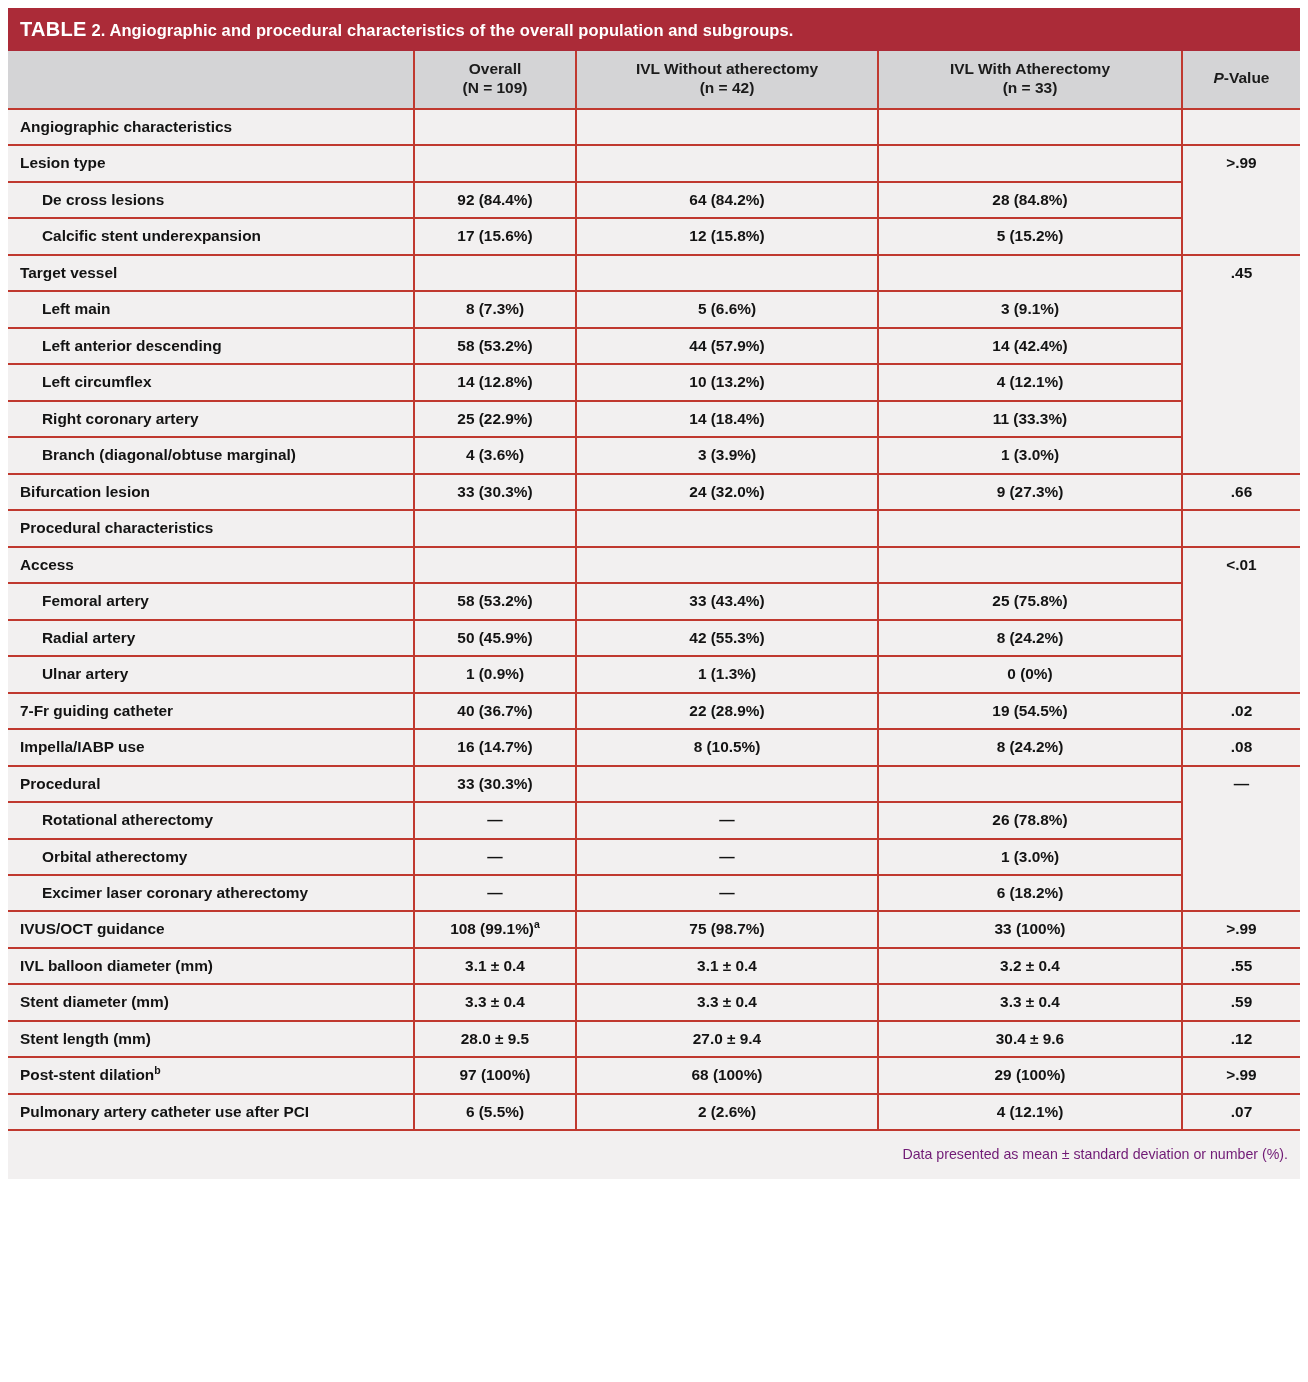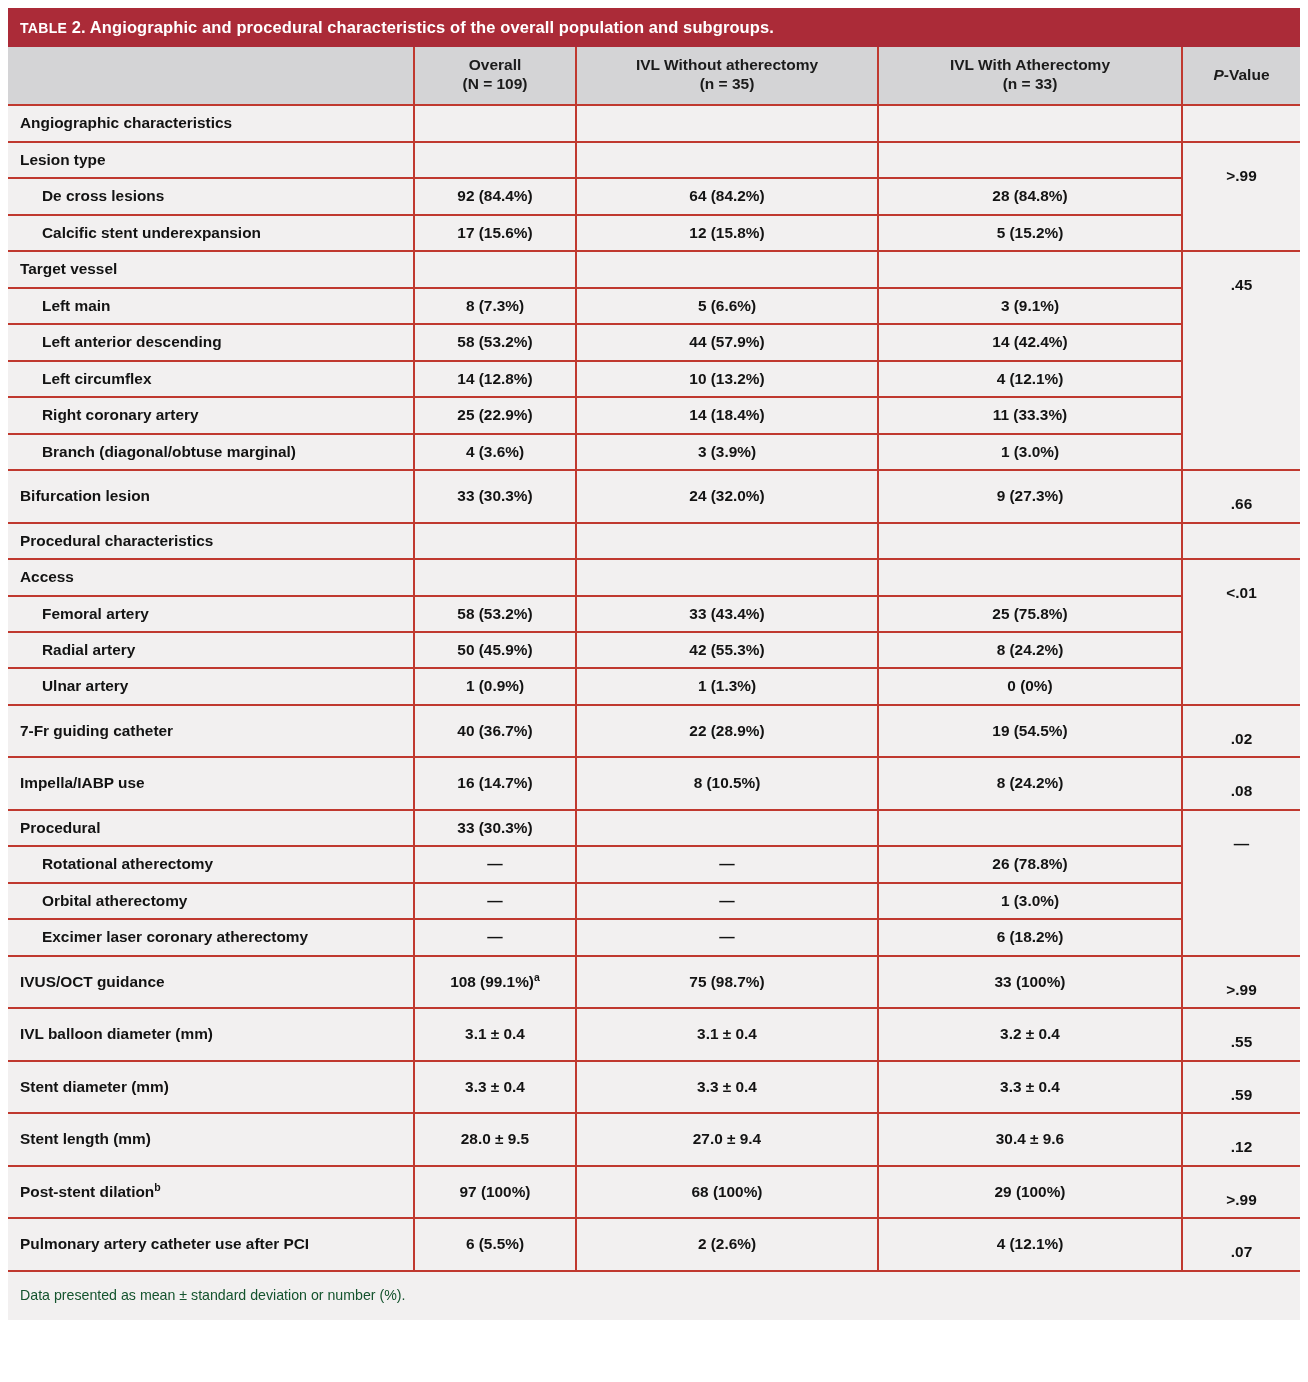--- a/index.html
+++ b/index.html
@@ -31,21 +31,21 @@
     padding: 10px 12px 11px 12px;
     border: none;
   }
   .title-text {
     font-size: 16.5px;
     font-weight: bold;
     letter-spacing: .1px;
     line-height: 1.1;
   }
   .title-text .smallcaps {
-    font-size: 14px;
+    font-size: 20px;
     letter-spacing: .3px;
   }
   
   thead.colhead th {
     background: #d4d4d6;
     color: #1b1b1b;
     font-size: 15.5px;
     font-weight: bold;
     text-align: center;
     vertical-align: middle;
@@ -77,33 +77,34 @@
   }
   tbody td.label.ind1 { padding-left: 34px; }
   tbody td.val {
     text-align: center;
     font-weight: bold;
   }
   tbody td.pval {
     text-align: center;
     font-weight: bold;
     vertical-align: top;
-    padding-top: 24px;
+    padding-top: 8px;
     margin-left: 40px;
   }
   tbody tr.last-row td { border-bottom: none; }
   sup { font-size: 10.5px; vertical-align: super; line-height: 0; }
   
   .notes {
     background: #f2f0f0;
     border-top: 2px solid #c0392f;
     padding: 12px 12px 14px 12px;
     font-size: 14.2px;
-    color: #14532d;
+    color: #701a75;
     line-height: 1.55;
+    text-align: right;
   }
   .notes div { white-space: nowrap; }
 </style>
 </head>
 <body>
 
 <div id="table-wrap">
   <table class="tbl">
     <colgroup>
       <col style="width:406px">
@@ -123,21 +124,21 @@
 
     <thead class="colhead">
       <tr>
         <th class="first"></th>
         <th>
           <span>Overall</span><br>
           <span>(N = 109)</span>
         </th>
         <th>
           <span>IVL Without atherectomy</span><br>
-          <span>(n = 35)</span>
+          <span>(n = 42)</span>
         </th>
         <th>
           <span>IVL With Atherectomy</span><br>
           <span>(n = 33)</span>
         </th>
         <th><span class="ital">P</span><span>-Value</span></th>
       </tr>
     </thead>
 
     <tbody id="tbody">

